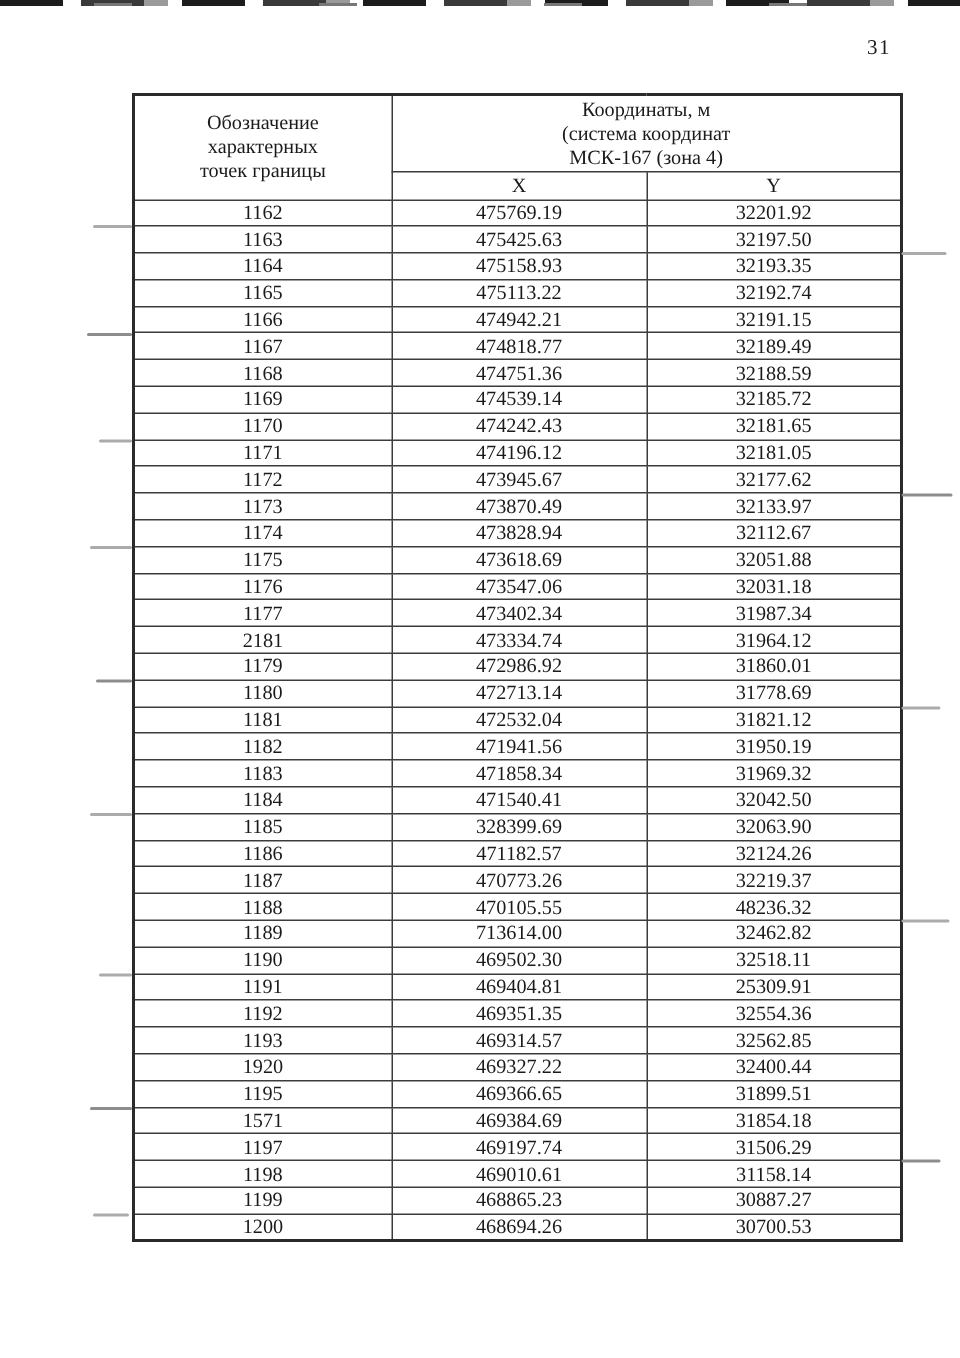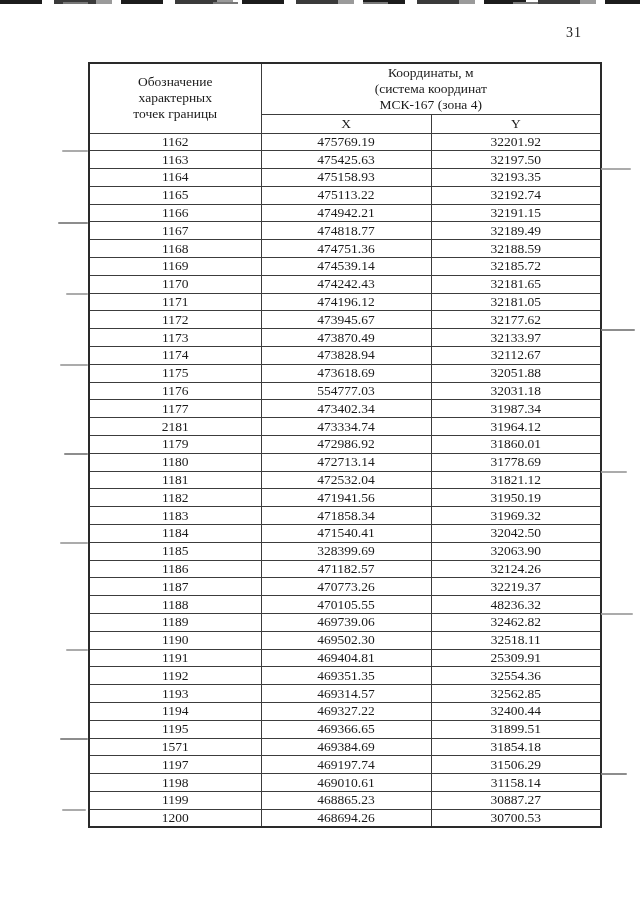--- a/index.html
+++ b/index.html
@@ -24,21 +24,21 @@
         #9a9a9a 96px, #9a9a9a 112px,
         rgba(0,0,0,0) 112px, rgba(0,0,0,0) 121px);
   }
   .top-scan-line::after {
     content: ""; position: absolute; left: 0; top: 2px; height: 2px; width: 100%;
     background: repeating-linear-gradient(90deg,
       rgba(0,0,0,0) 0 63px, #777 63px 88px, rgba(0,0,0,0) 88px 150px);
   }
 
   .page-number {
-    position: absolute; top: 25px; right: 58px;
+    position: absolute; top: 25px; right: 46px;
     font-size: 14px; letter-spacing: 1px;
   }
 
   table.coords-table {
     position: absolute; left: 88px; top: 62px;
     width: 512px;
     border-collapse: collapse; table-layout: fixed;
     font-size: 13.5px;
   }
   .coords-table col.c1 { width: 172px; }
@@ -176,21 +176,21 @@
     </tr>
 
     <tr>
       <td>1175</td>
       <td>473618.69</td>
       <td>32051.88</td>
     </tr>
 
     <tr>
       <td>1176</td>
-      <td>554777.03</td>
+      <td>473547.06</td>
       <td>32031.18</td>
     </tr>
 
     <tr>
       <td>1177</td>
       <td>473402.34</td>
       <td>31987.34</td>
     </tr>
 
     <tr>
@@ -254,21 +254,21 @@
     </tr>
 
     <tr>
       <td>1188</td>
       <td>470105.55</td>
       <td>48236.32</td>
     </tr>
 
     <tr>
       <td>1189</td>
-      <td>469739.06</td>
+      <td>713614.00</td>
       <td>32462.82</td>
     </tr>
 
     <tr>
       <td>1190</td>
       <td>469502.30</td>
       <td>32518.11</td>
     </tr>
 
     <tr>
@@ -283,21 +283,21 @@
       <td>32554.36</td>
     </tr>
 
     <tr>
       <td>1193</td>
       <td>469314.57</td>
       <td>32562.85</td>
     </tr>
 
     <tr>
-      <td>1194</td>
+      <td>1920</td>
       <td>469327.22</td>
       <td>32400.44</td>
     </tr>
 
     <tr>
       <td>1195</td>
       <td>469366.65</td>
       <td>31899.51</td>
     </tr>
 

